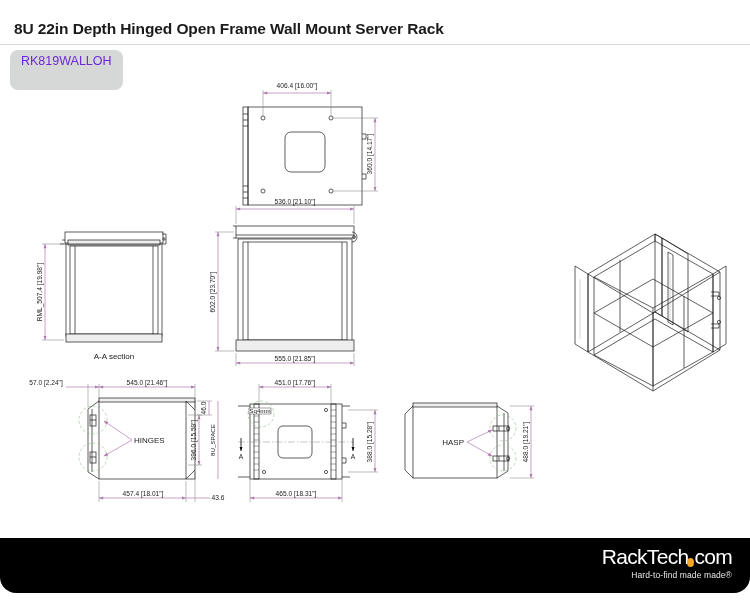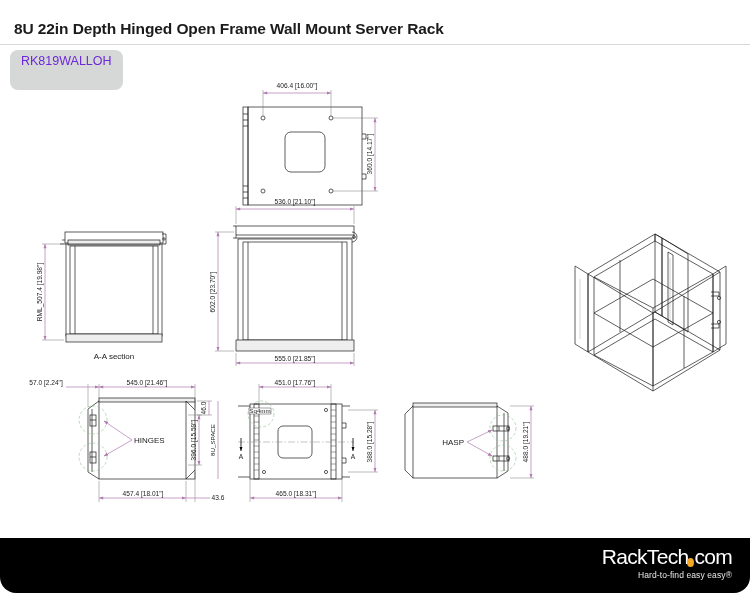--- a/index.html
+++ b/index.html
@@ -401,17 +401,17 @@
 
       <path class="ln" d="M594,239 L653,205 L713,239 L653,273 Z" fill="none" stroke="#b9b9b9"></path>
     </g>
 
   </svg>
   </div>
 
   <div class="footer">
     <div class="logo">
       <div class="logo-main"><span>Rack</span><span>Tech</span><span class="logo-dot"></span><span>com</span></div>
-      <div class="logo-tag">Hard-to-find easy easy®</div>
+      <div class="logo-tag">Hard-to-find made made®</div>
     </div>
   </div>
 
 </div>
 
 </body></html>

